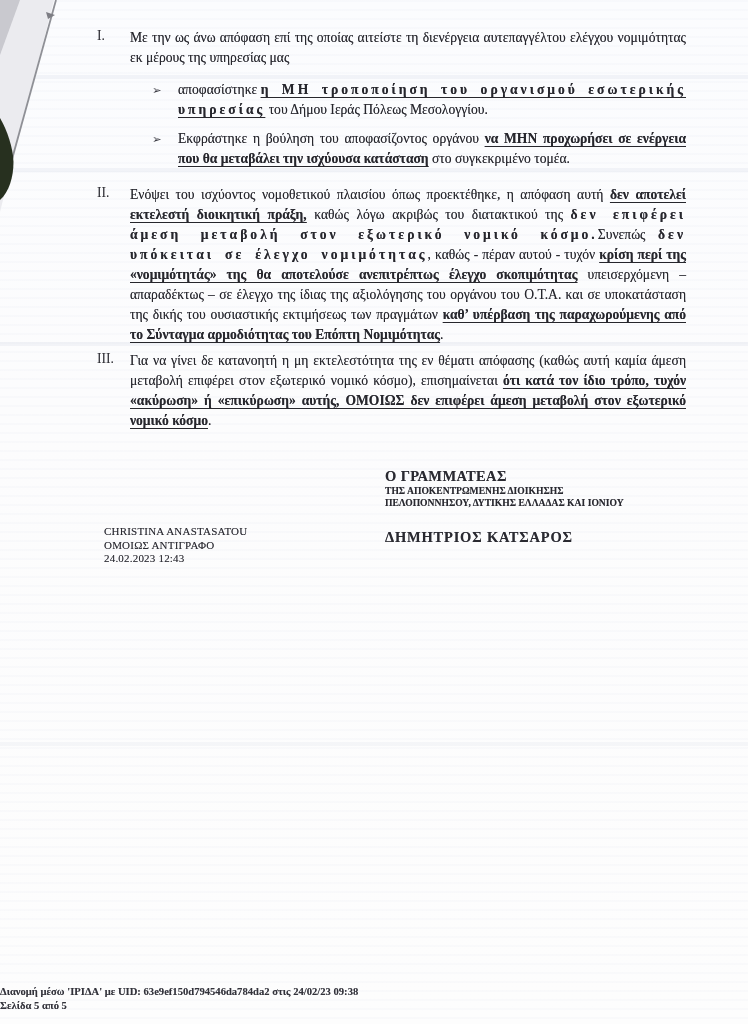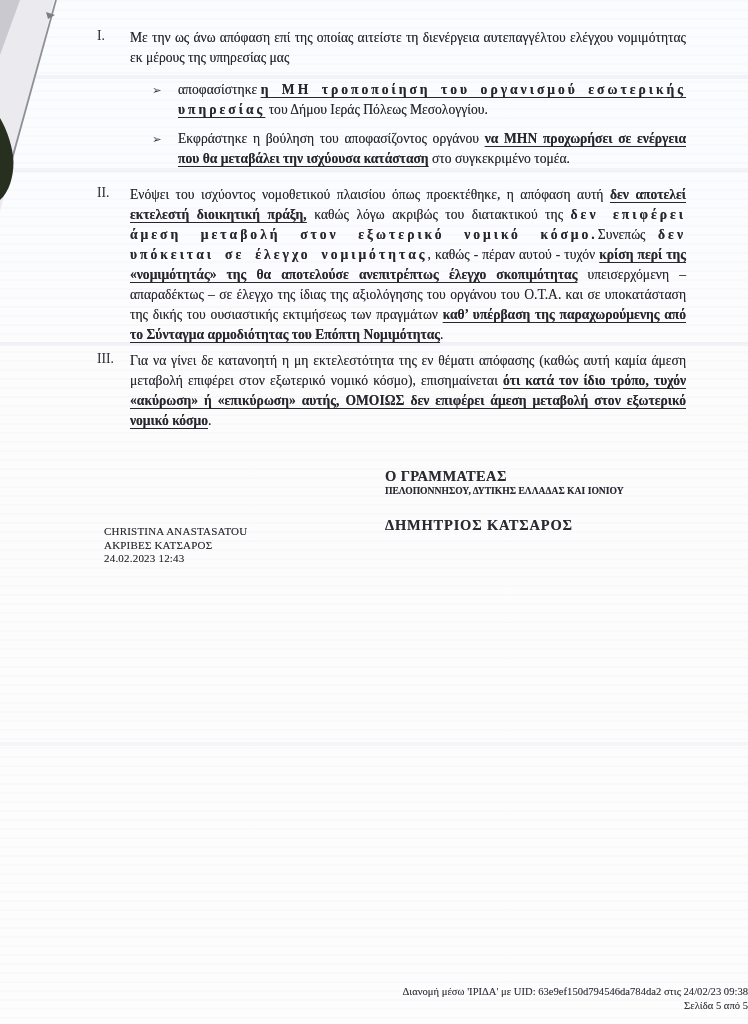--- a/index.html
+++ b/index.html
@@ -82,23 +82,24 @@
   .stamp {
     position: absolute; left: 104px; top: 525px;
     font-size: 11px; line-height: 13.5px; color: #2c2c33;
     letter-spacing: 0.2px;
     text-shadow: 0 0 0.4px rgba(45,45,58,0.45);
   }
 
   
   .footer {
     position: absolute; left: 0; top: 985px; width: 100%;
-    text-align: right; font-size: 10.6px; line-height: 14px;
+    text-align: left; font-size: 10.6px; line-height: 14px;
     color: #33333b;
     text-shadow: 0 0 0.4px rgba(45,45,58,0.4);
+    font-weight: bold;
   }
 </style>
 </head>
 <body>
 
 <div class="page">
 
   <div class="streaks"></div>
   <div class="band" style="top:75px;"></div>
   <div class="band" style="top:168px;"></div>
@@ -143,27 +144,28 @@
       <div class="para">
         <span class="rnum">III.</span>
         <div class="ptext"><span class="seg-n">Για να γίνει δε κατανοητή η μη εκτελεστότητα της εν θέματι απόφασης (καθώς αυτή καμία άμεση μεταβολή επιφέρει στον εξωτερικό νομικό κόσμο), επισημαίνεται </span><span class="seg-bu">ότι κατά τον ίδιο τρόπο, τυχόν «ακύρωση» ή «επικύρωση» αυτής, ΟΜΟΙΩΣ δεν επιφέρει άμεση μεταβολή στον εξωτερικό νομικό κόσμο</span><span class="seg-n">.</span></div>
       </div>
     </div>
 
   </div>
 
   <div class="signature">
     <div class="sig-title">Ο ΓΡΑΜΜΑΤΕΑΣ</div>
+    <div class="sig-sub">ΤΗΣ ΑΠΟΚΕΝΤΡΩΜΕΝΗΣ ΔΙΟΙΚΗΣΗΣ</div>
     <div class="sig-sub">ΠΕΛΟΠΟΝΝΗΣΟΥ, ΔΥΤΙΚΗΣ ΕΛΛΑΔΑΣ ΚΑΙ ΙΟΝΙΟΥ</div>
     <div class="sig-name">ΔΗΜΗΤΡΙΟΣ ΚΑΤΣΑΡΟΣ</div>
   </div>
 
   <div class="stamp">
     <div>CHRISTINA ANASTASATOU</div>
-    <div>ΑΚΡΙΒΕΣ ΚΑΤΣΑΡΟΣ</div>
+    <div>ΟΜΟΙΩΣ ΑΝΤΙΓΡΑΦΟ</div>
     <div>24.02.2023 12:43</div>
   </div>
 
   <div class="footer">
     <div>Διανομή μέσω 'ΙΡΙΔΑ' με UID: 63e9ef150d794546da784da2 στις 24/02/23 09:38</div>
     <div>Σελίδα 5 από 5</div>
   </div>
 
 </div>
 

